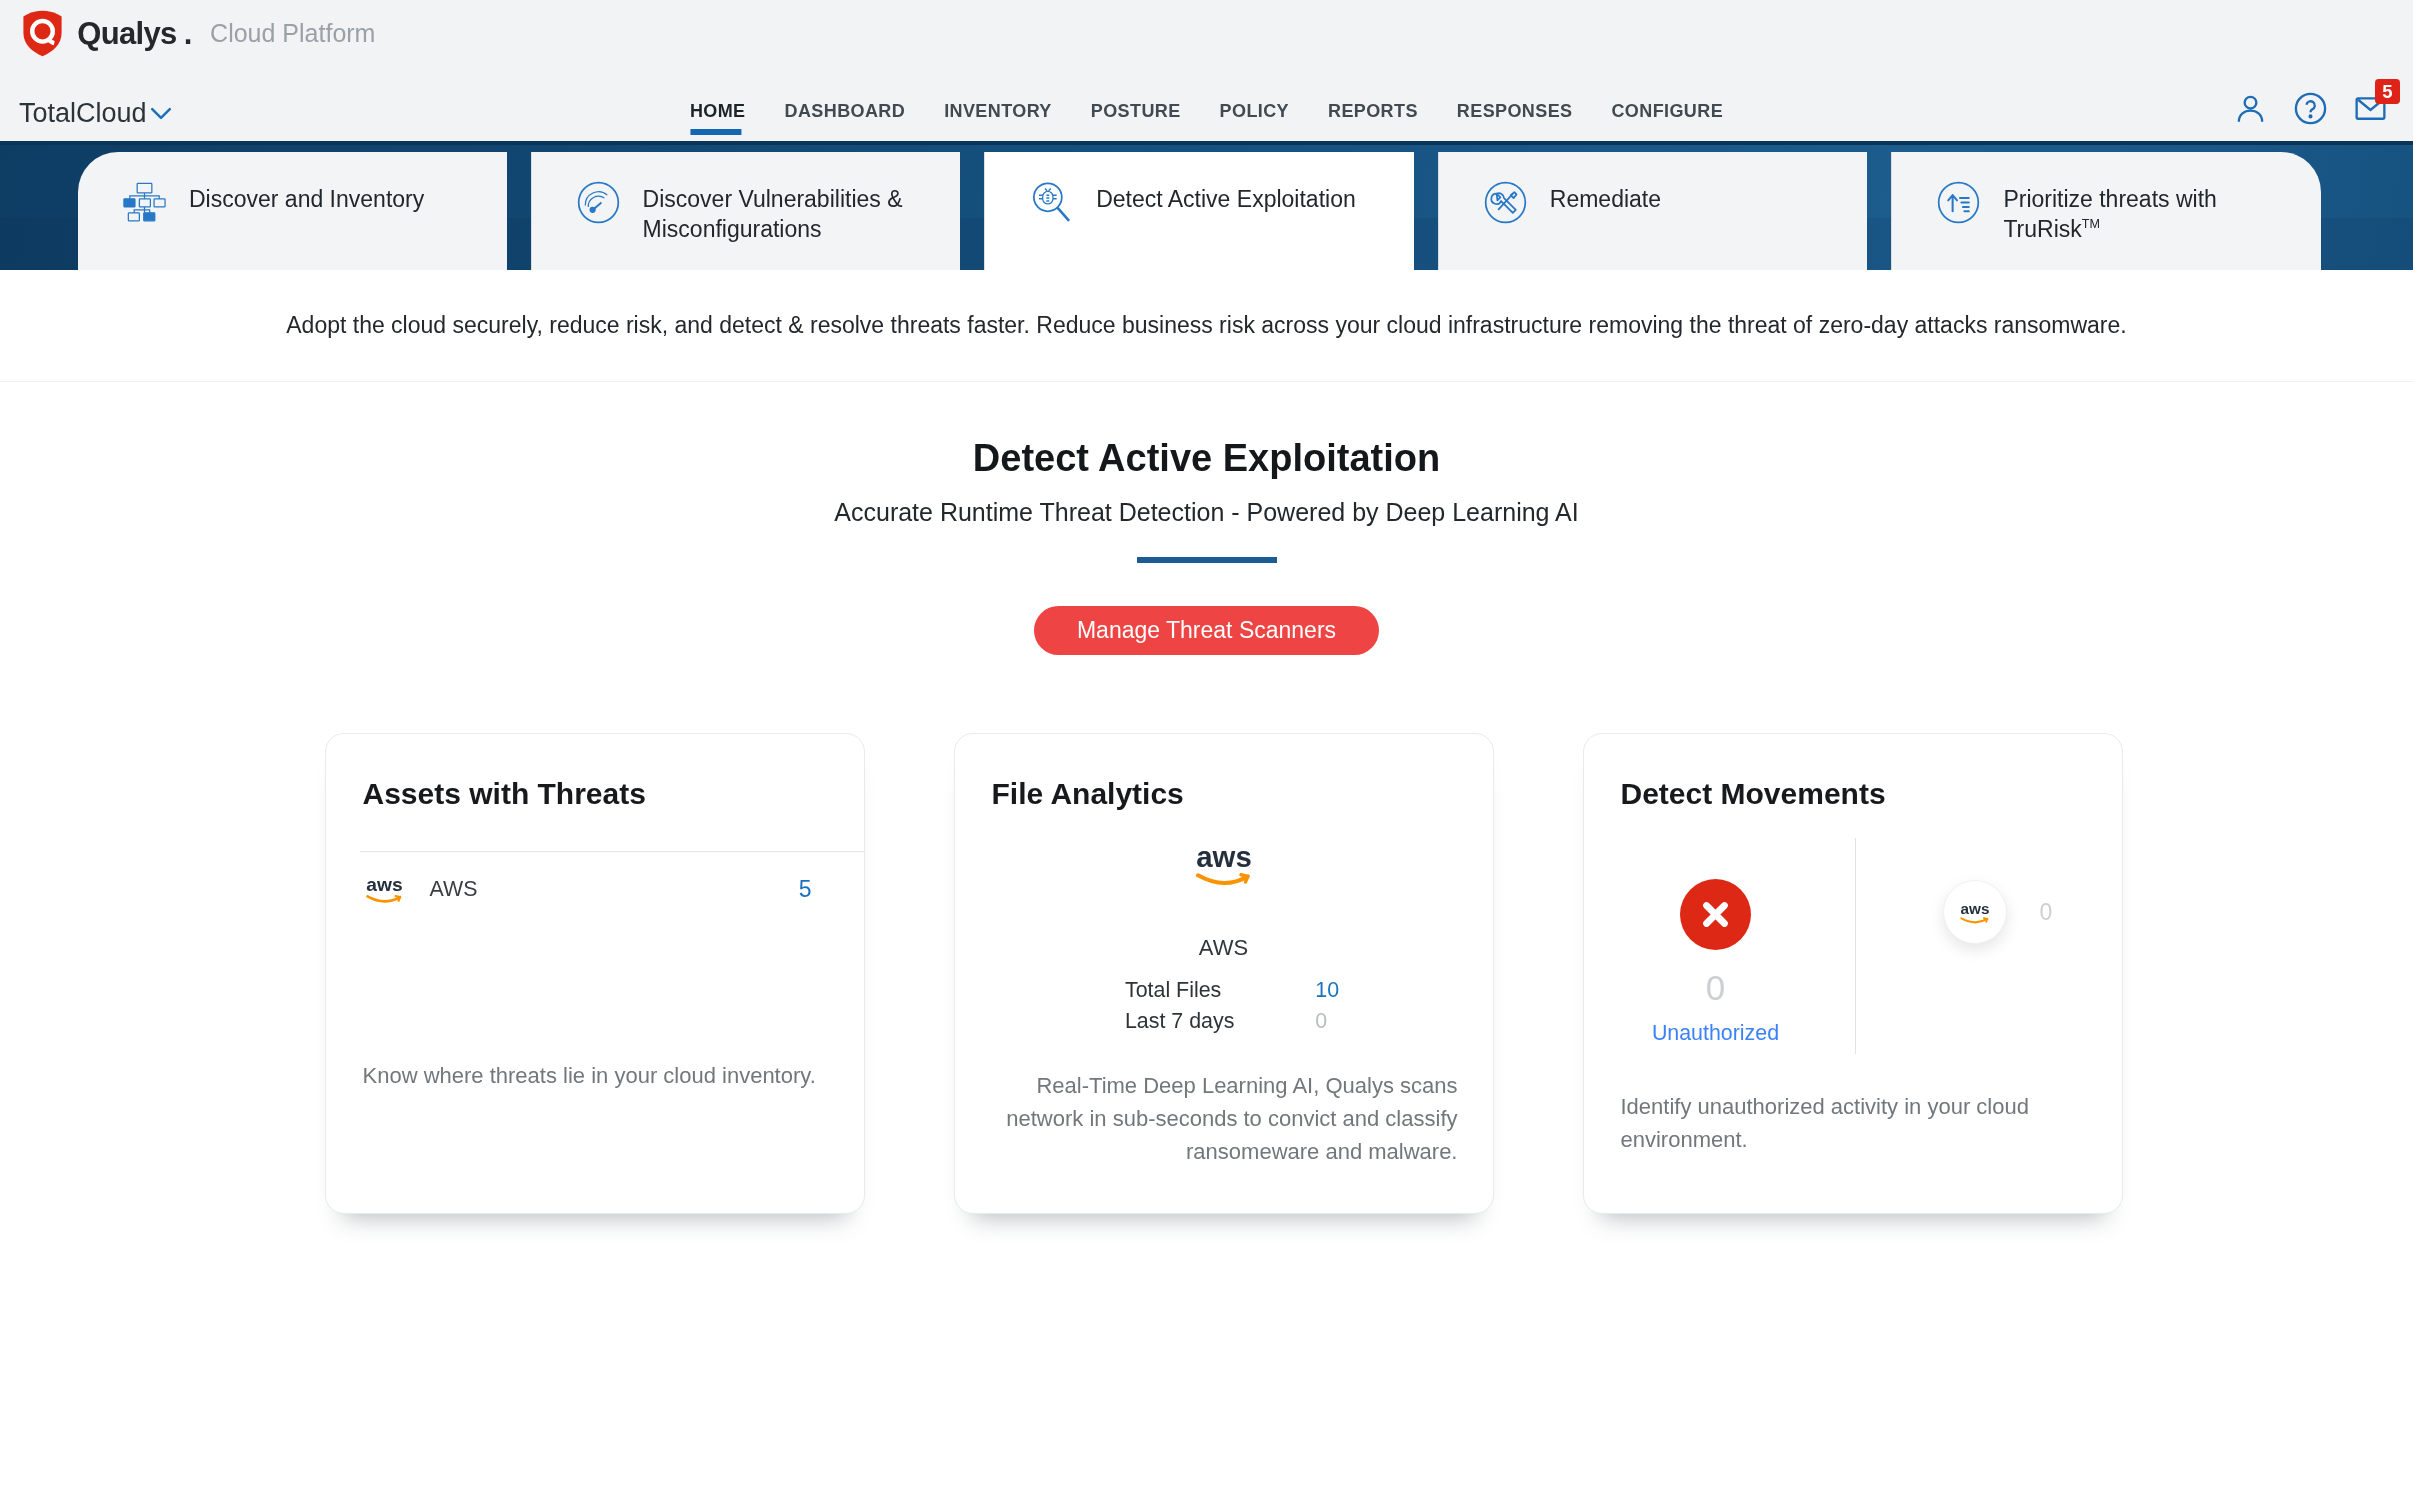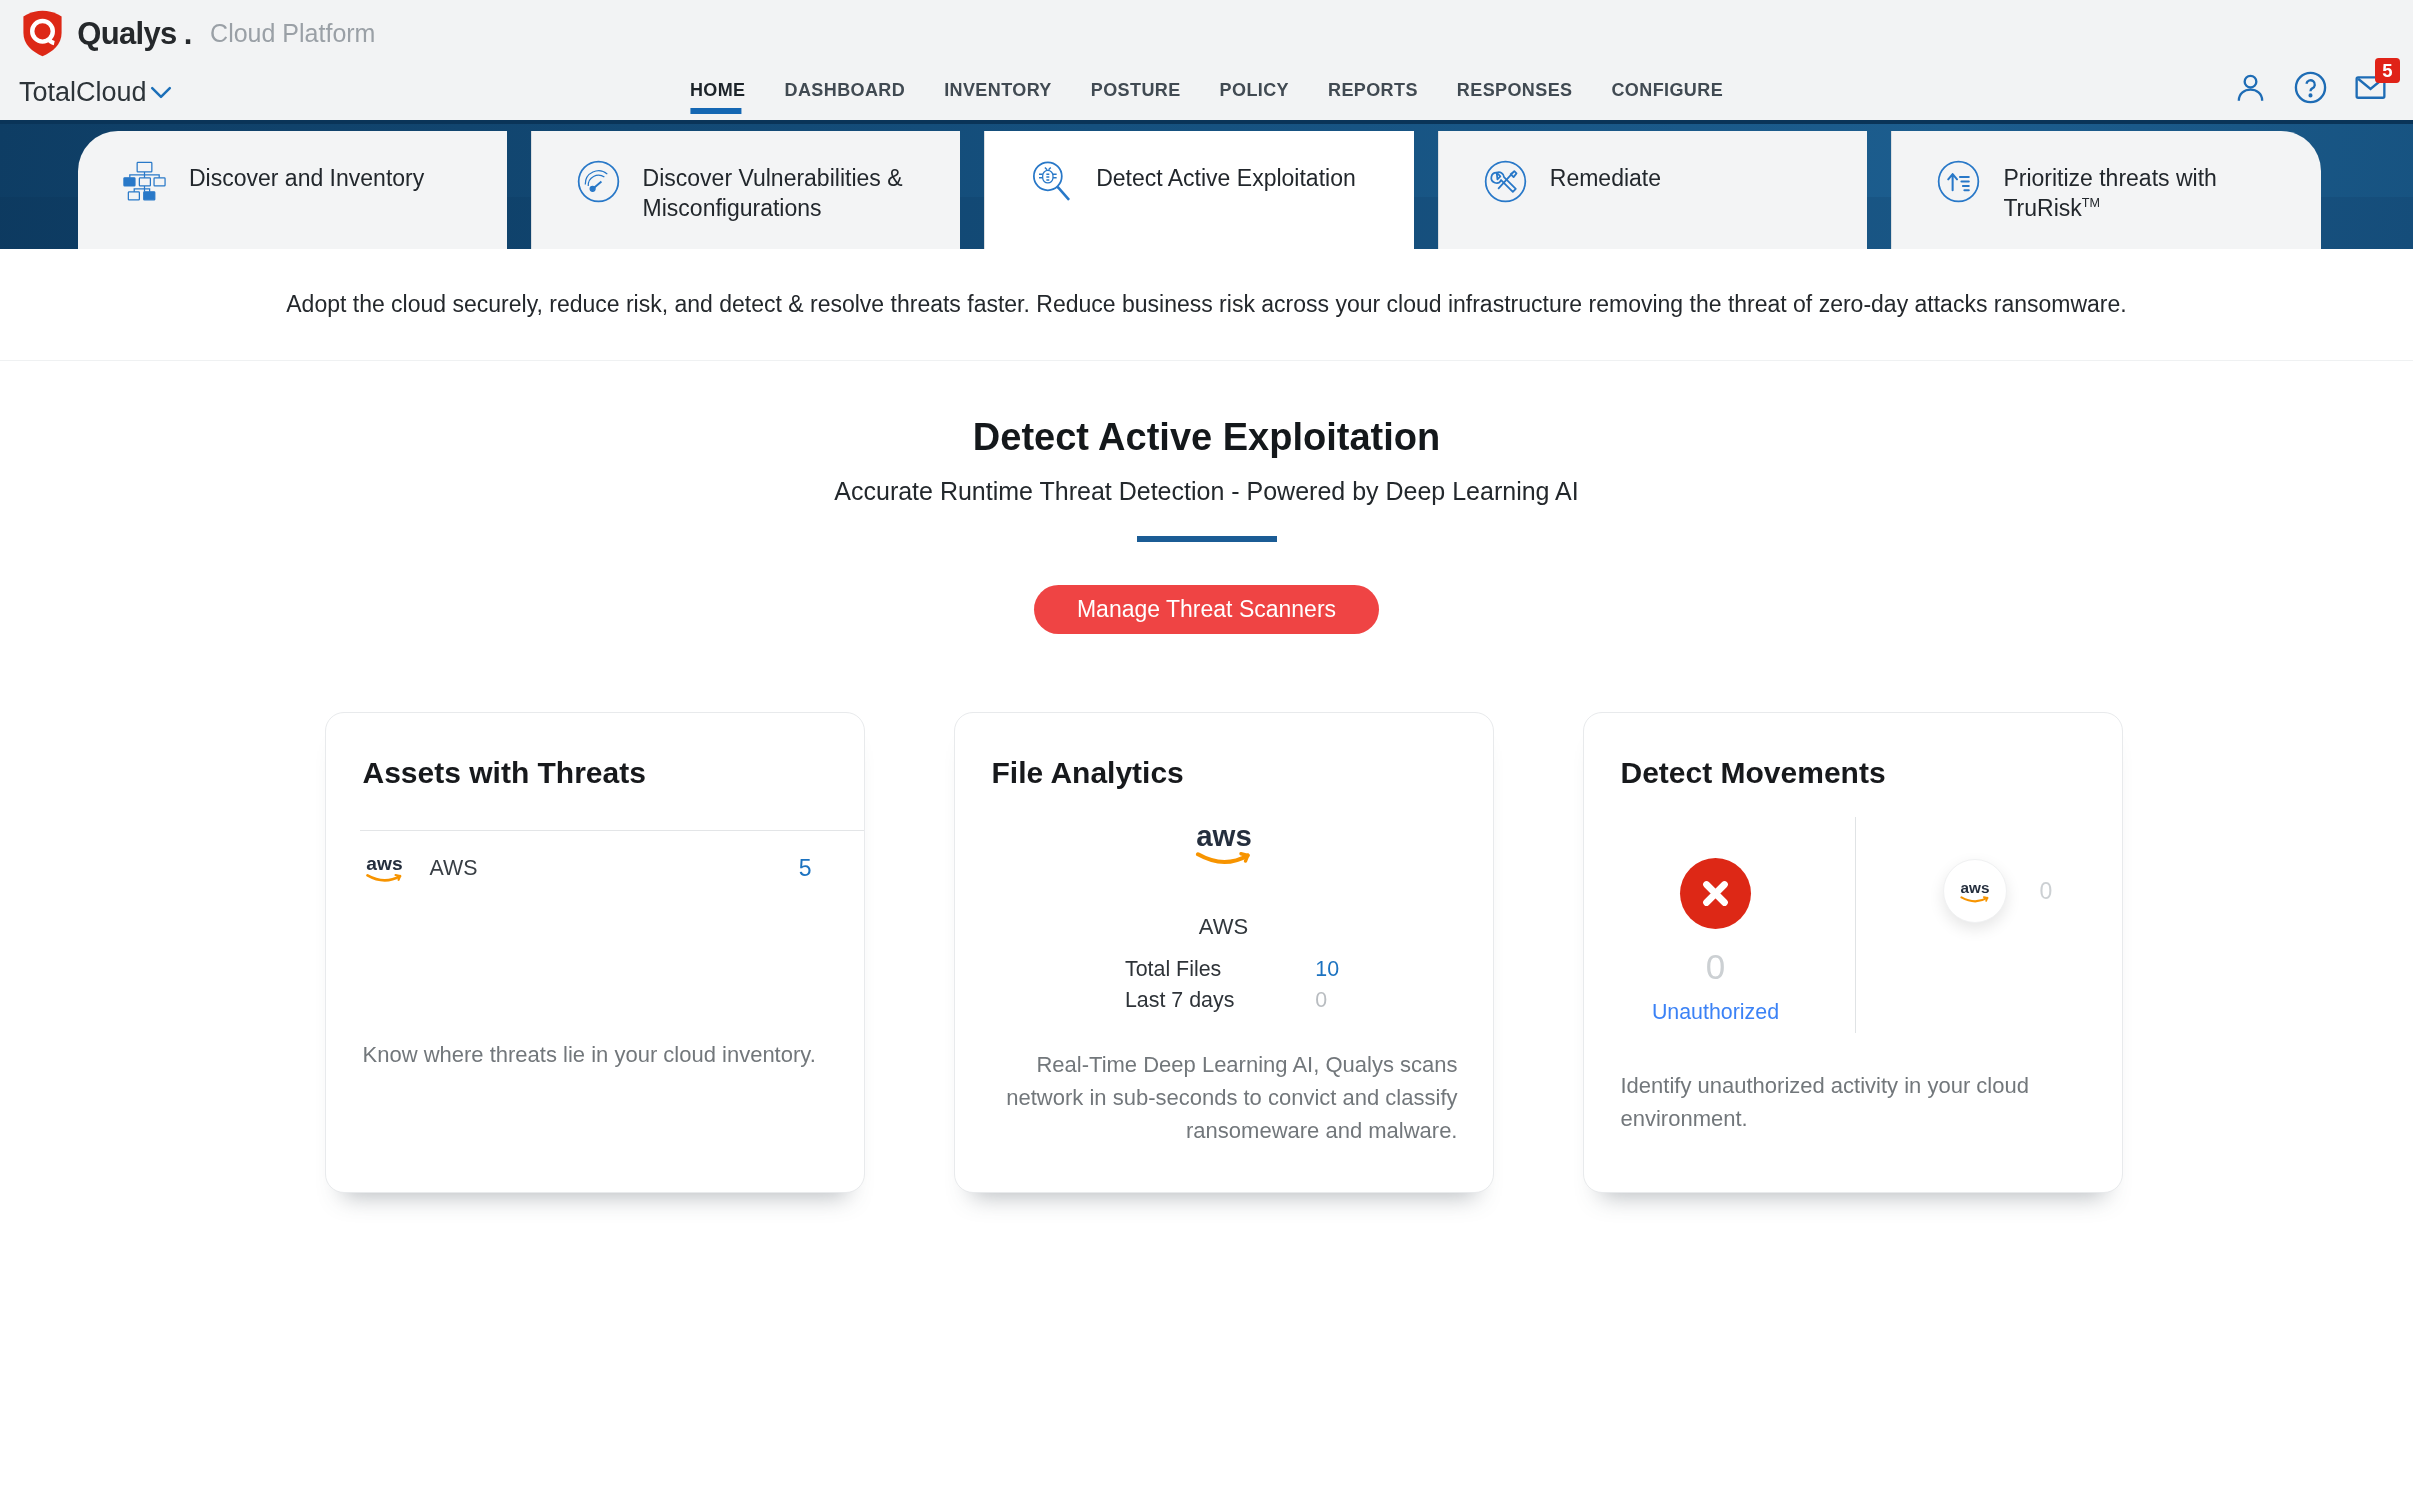--- a/index.html
+++ b/index.html
@@ -7,21 +7,21 @@
   body {
     font-family:"Liberation Sans", sans-serif;
     background:#ffffff;
     overflow:hidden;
     color:#202428;
   }
   .page { width:2413px; height:1511px; position:relative; }
 
   
   .topbar {
-    height:120px; background:#f2f3f4; position:relative;
+    height:141px; background:#f2f3f4; position:relative;
   }
   .brand {
     position:absolute; left:21px; top:10.4px;
     display:flex; align-items:center; gap:13.3px;
   }
   .brand-logo { width:43px; height:47px; }
   .brand-name { font-size:31px; font-weight:700; color:#25282b; letter-spacing:-0.7px; }
   .brand-dot  { font-size:31px; font-weight:700; color:#25282b; margin-left:-6px; }
   .brand-suffix { font-size:25px; font-weight:400; color:#9aa0a6; margin-left:4.4px; }
 

